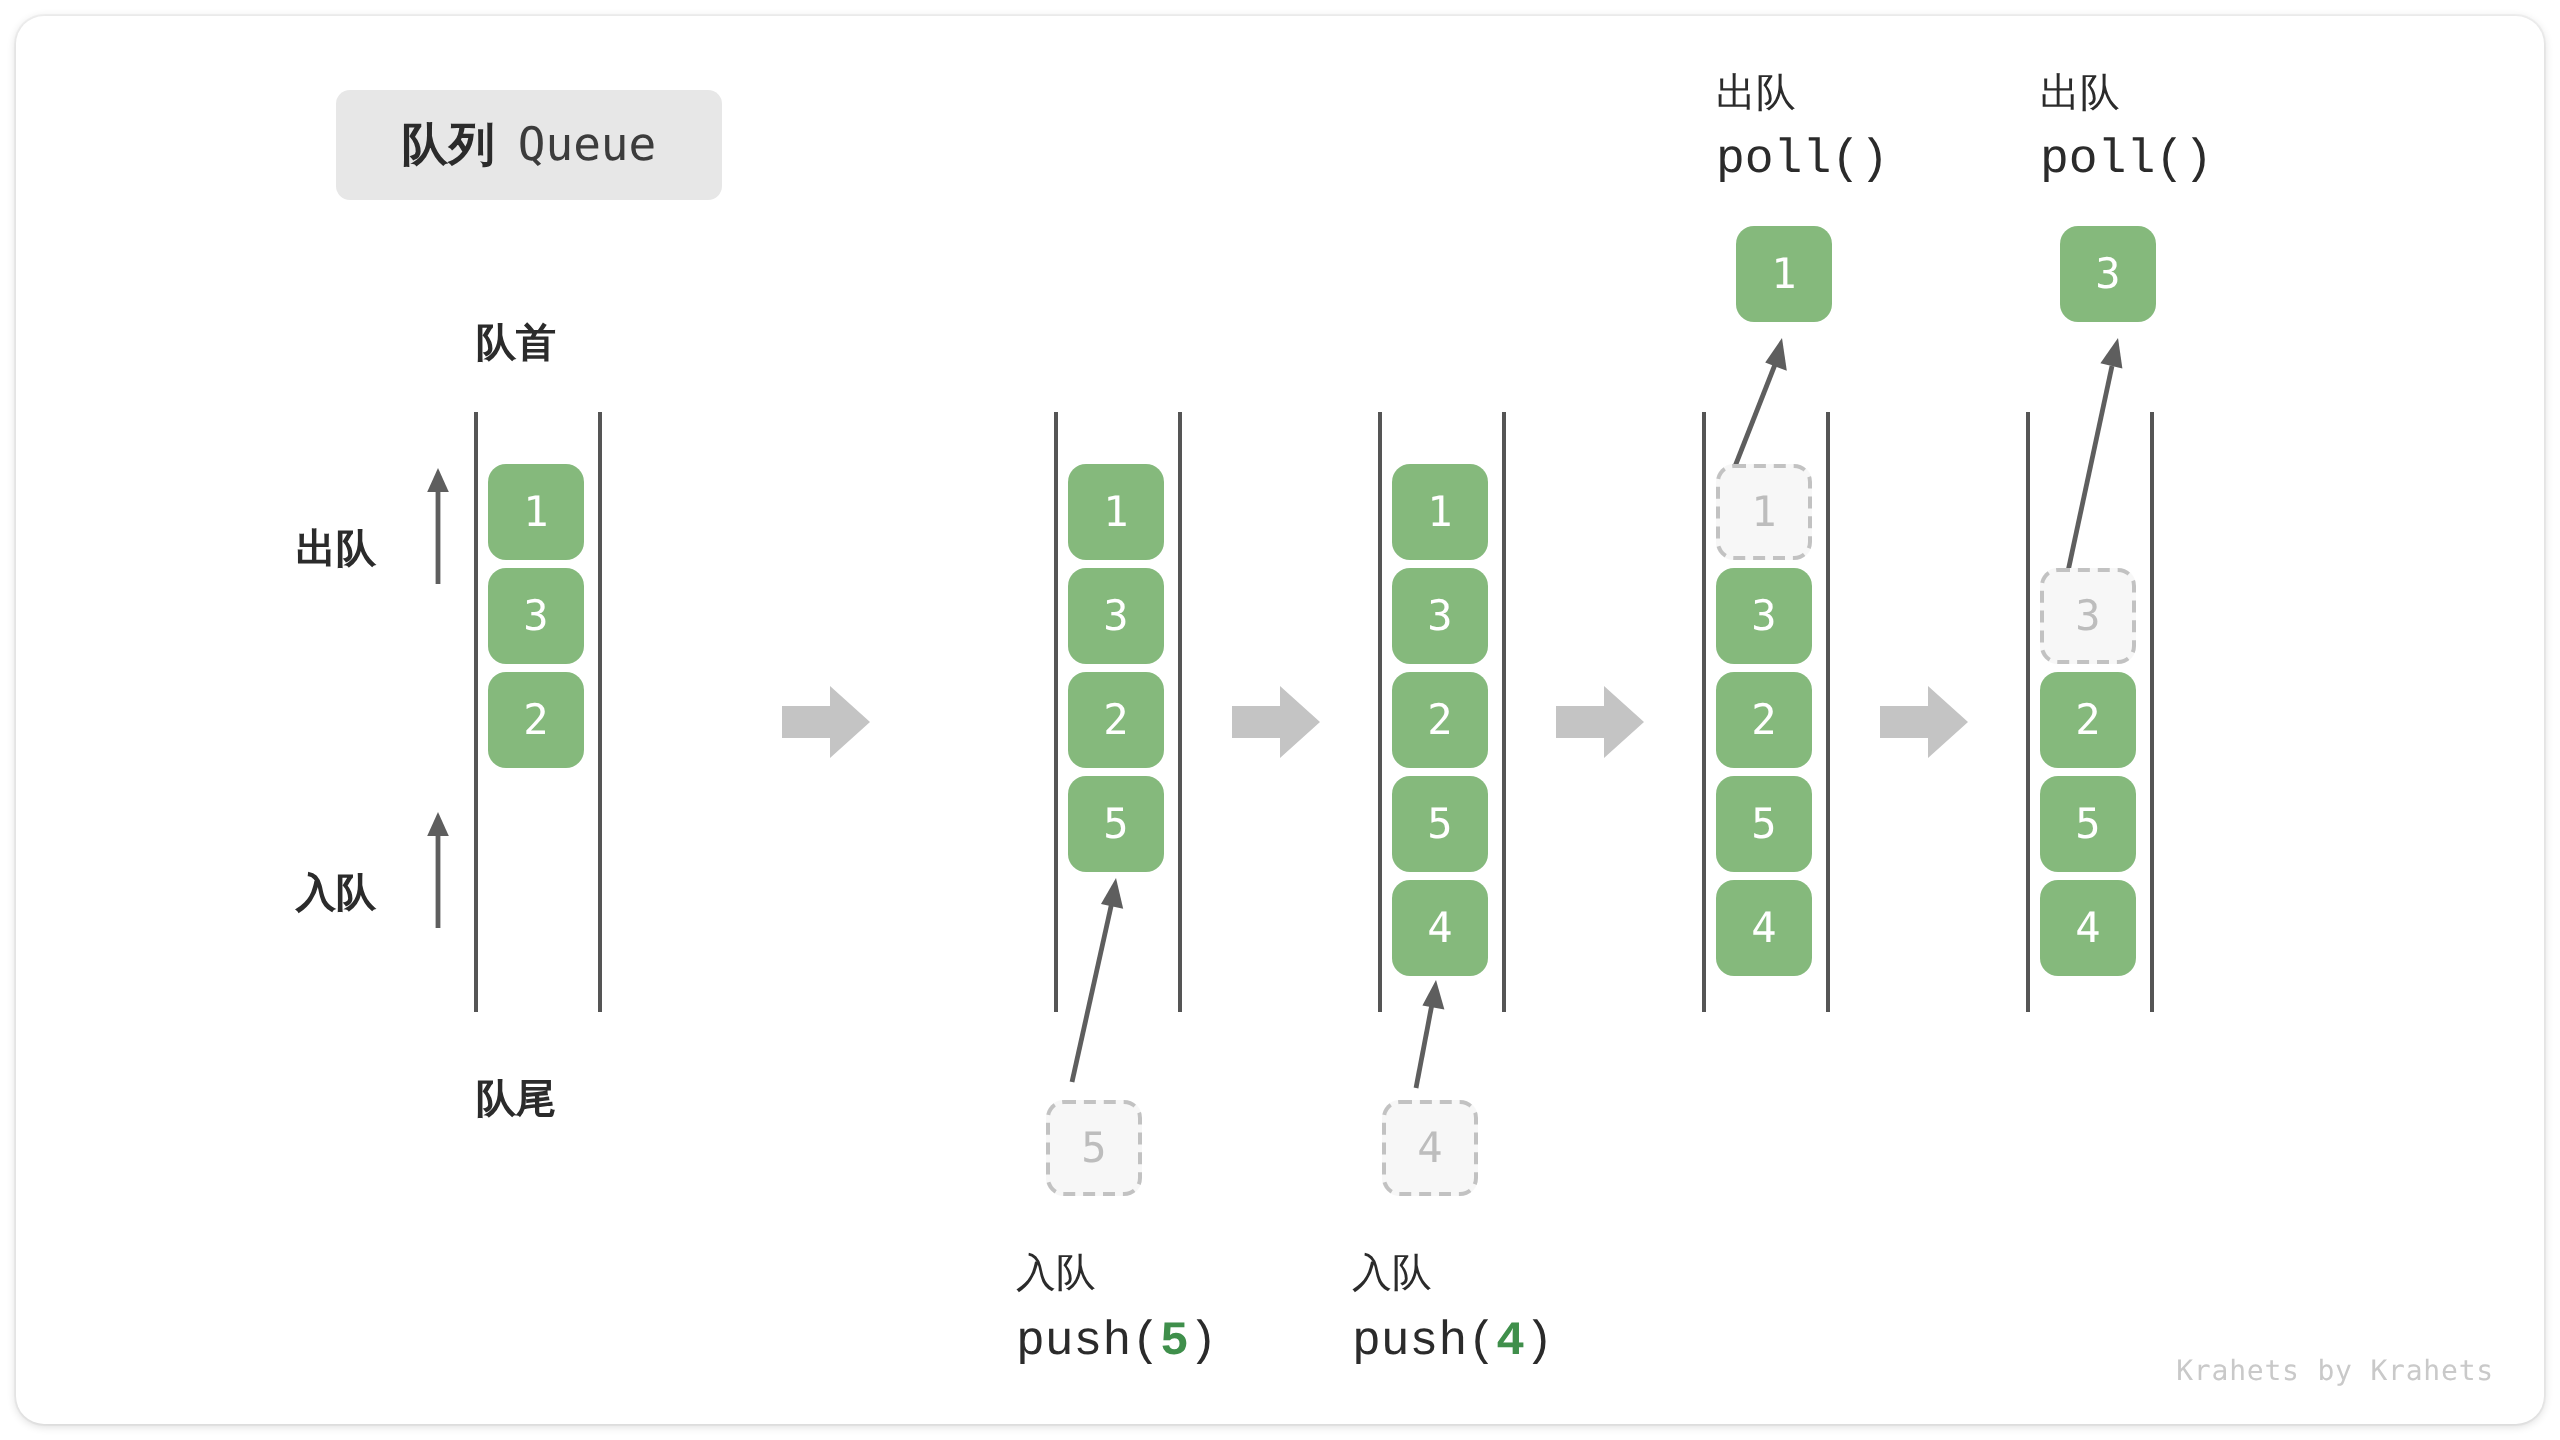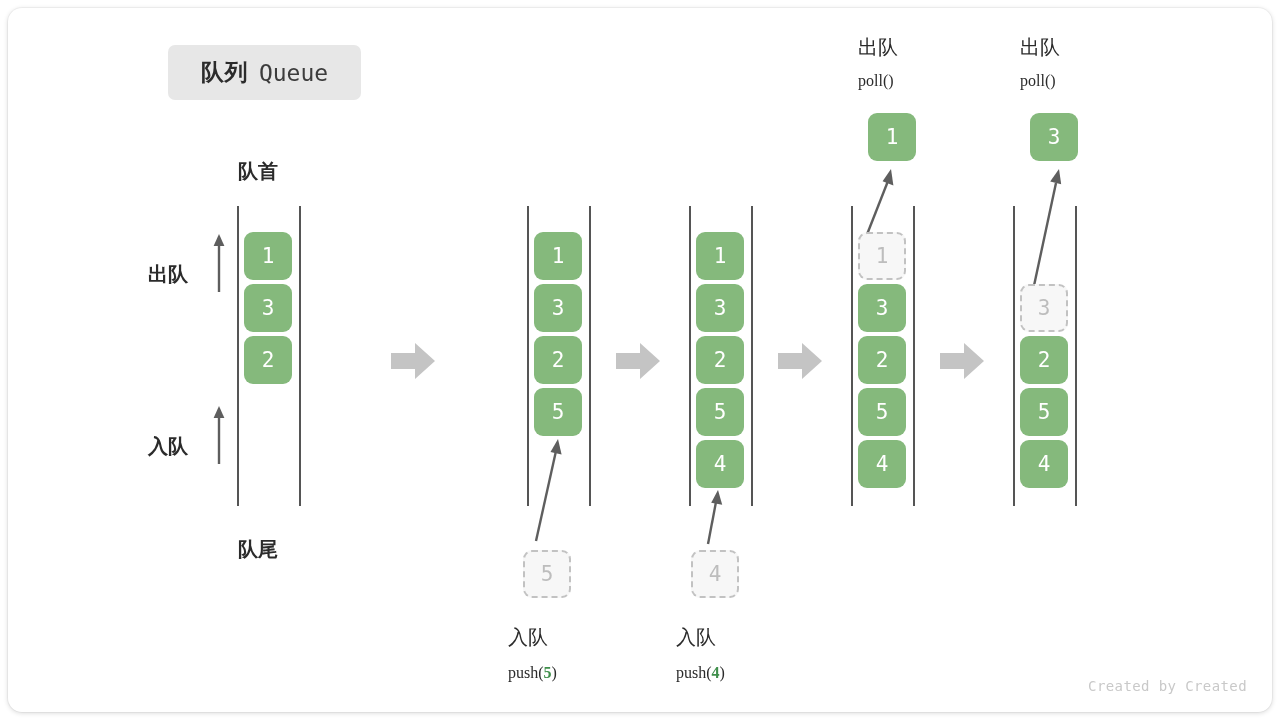--- a/index.html
+++ b/index.html
@@ -18,22 +18,22 @@
     display:flex;align-items:center;justify-content:center;}
   .title-cn{font-size:23px;font-weight:bold;color:#2b2b2b;letter-spacing:.5px;}
   .title-en{font-size:23px;color:#3c3c3c;margin-left:11px;
     font-family:"DejaVu Sans Mono","Liberation Mono",monospace;}
 
   
   .lbl-bold{position:absolute;font-size:20px;font-weight:bold;color:#2b2b2b;
             white-space:nowrap;}
   .op-label{position:absolute;font-size:20px;color:#2b2b2b;white-space:nowrap;
             line-height:34px;text-align:left;}
-  .op-label .mono{font-family:Liberation Serif, serif;
-                  font-size:16px;}
+  .op-label .mono{font-family:Liberation Mono, monospace;
+                  font-size:24px;}
   .op-label .num{color:#3f8f4b;font-weight:bold;}
 
   
   .rail{position:absolute;width:1.6px;background:#555555;}
 
   
   .cell{position:absolute;width:48px;height:48px;border-radius:9px;
         background:#85b97c;display:flex;align-items:center;justify-content:center;
         color:#ffffff;font-size:21px;
         font-family:"DejaVu Sans Mono","Liberation Mono",monospace;}
@@ -175,14 +175,14 @@
     </svg>
 
     <div class="rail" style="left:1013px;top:206px;height:300px;"></div>
     <div class="rail" style="left:1075px;top:206px;height:300px;"></div>
     <div class="cell ghost" style="left:1020px;top:284px;">3</div>
     <div class="cell" style="left:1020px;top:336px;">2</div>
     <div class="cell" style="left:1020px;top:388px;">5</div>
     <div class="cell" style="left:1020px;top:440px;">4</div>
   </div>
 
-  <div class="credit">Created by Created</div>
+  <div class="credit">Krahets by Krahets</div>
 </div>
 
 </body></html>

